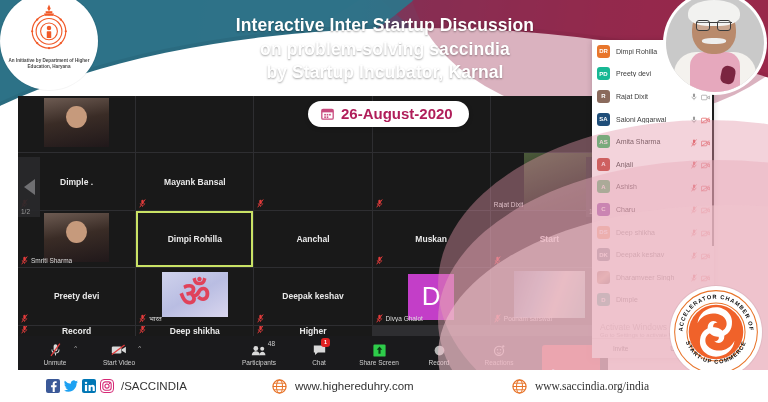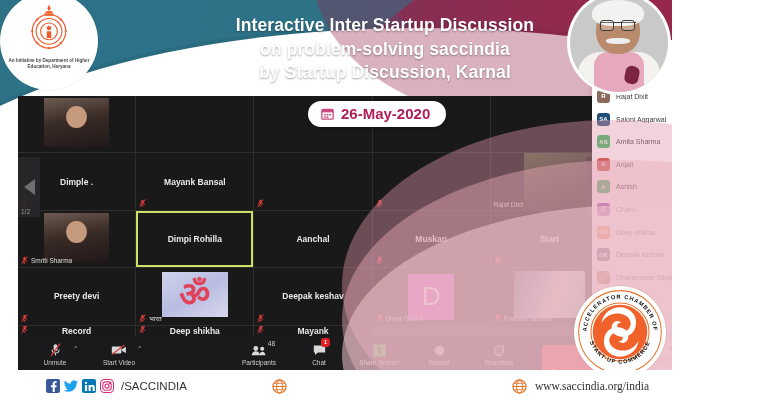--- a/index.html
+++ b/index.html
@@ -3,21 +3,21 @@
 <meta charset="utf-8">
 <style>
   * { box-sizing: border-box; margin: 0; padding: 0; }
   html, body {
     width: 768px; height: 402px;
     overflow: hidden;
     background: #ffffff;
     font-family: "Liberation Sans", sans-serif;
   }
 
-  #root { position: relative; width: 672px; height: 402px; background:#be185d; overflow: hidden; }
+  #root { position: relative; width: 768px; height: 402px; background:#be185d; overflow: hidden; }
 
   
   .banner {
     position: absolute; left: 0; top: 0; width: 768px; height: 140px;
     overflow: hidden;
     background: linear-gradient(100deg, #1c4a5c 0%, #3a5a74 18%, #4d4f73 38%, #6e4267 58%, #8e3356 76%, #a82f4e 100%);
   }
   .banner .swoosh-a {
     position:absolute; left:-170px; top:-290px; width: 760px; height: 470px;
     border-radius: 0 0 100% 0;
@@ -272,34 +272,34 @@
   <div class="banner">
     <div class="swoosh-c"></div>
     <div class="swoosh-b"></div>
     <div class="swoosh-a"></div>
   </div>
   <div class="banner-curve"></div>
 
   <div class="title">
     <div>Interactive Inter Startup Discussion</div>
     <div>on problem-solving saccindia</div>
-    <div>by Startup Discussion, Karnal</div>
+    <div>by Startup Incubator, Karnal</div>
   </div>
 
   <div class="date-badge">
     <svg class="cal-icon" viewBox="0 0 16 16">
       <rect x="1" y="3" width="14" height="12" rx="1.5" fill="none" stroke="#c94b7e" stroke-width="1.6"></rect>
       <rect x="1" y="3" width="14" height="3.6" fill="#c94b7e"></rect>
       <rect x="4" y="8.5" width="2" height="2" fill="#c94b7e"></rect>
       <rect x="7" y="8.5" width="2" height="2" fill="#c94b7e"></rect>
       <rect x="10" y="8.5" width="2" height="2" fill="#c94b7e"></rect>
       <rect x="4" y="11.5" width="2" height="2" fill="#c94b7e"></rect>
       <rect x="7" y="11.5" width="2" height="2" fill="#c94b7e"></rect>
     </svg>
-    <span>26-May-2020</span>
+    <span>26-August-2020</span>
   </div>
 
   <div class="hr-badge">
     <svg class="hr-emblem" viewBox="0 0 100 100">
       <g fill="none" stroke="#f15a29" stroke-width="2">
         <circle cx="50" cy="56" r="30"></circle>
         <circle cx="50" cy="56" r="23"></circle>
         <circle cx="50" cy="56" r="15"></circle>
       </g>
       <g fill="#f15a29">
@@ -541,21 +541,21 @@
               <svg class="mic-off" viewBox="0 0 10 13">
                 <rect x="3.3" y="1" width="3.4" height="6.4" rx="1.7" fill="#e23b3b"></rect>
                 <path d="M1.7 6a3.3 3.3 0 0 0 6.6 0" fill="none" stroke="#e23b3b" stroke-width="1"></path>
                 <line x1="5" y1="9.3" x2="5" y2="11.5" stroke="#e23b3b" stroke-width="1"></line>
                 <line x1="1" y1="12" x2="9" y2="0.6" stroke="#e23b3b" stroke-width="1.3"></line>
               </svg>
             </span>
           </div>
         </div>
         <div class="tile">
-          <div class="tile-name">Mayank</div>
+          <div class="tile-name">Higher</div>
           <div class="tile-corner">
             <span>
               <svg class="mic-off" viewBox="0 0 10 13">
                 <rect x="3.3" y="1" width="3.4" height="6.4" rx="1.7" fill="#e23b3b"></rect>
                 <path d="M1.7 6a3.3 3.3 0 0 0 6.6 0" fill="none" stroke="#e23b3b" stroke-width="1"></path>
                 <line x1="5" y1="9.3" x2="5" y2="11.5" stroke="#e23b3b" stroke-width="1"></line>
                 <line x1="1" y1="12" x2="9" y2="0.6" stroke="#e23b3b" stroke-width="1.3"></line>
               </svg>
             </span>
           </div>
@@ -924,20 +924,21 @@
     </div>
 
     <div class="f-link f-link-1">
       <svg class="globe" viewBox="0 0 16 16">
         <circle cx="8" cy="8" r="7" fill="none" stroke="#e8742a" stroke-width="1.3"></circle>
         <ellipse cx="8" cy="8" rx="3.2" ry="7" fill="none" stroke="#e8742a" stroke-width="1.1"></ellipse>
         <line x1="1" y1="8" x2="15" y2="8" stroke="#e8742a" stroke-width="1.1"></line>
         <line x1="2" y1="4.5" x2="14" y2="4.5" stroke="#e8742a" stroke-width="1"></line>
         <line x1="2" y1="11.5" x2="14" y2="11.5" stroke="#e8742a" stroke-width="1"></line>
       </svg>
+      <span>www.highereduhry.com</span>
     </div>
 
     <div class="f-link f-link-2">
       <svg class="globe" viewBox="0 0 16 16">
         <circle cx="8" cy="8" r="7" fill="none" stroke="#e8742a" stroke-width="1.3"></circle>
         <ellipse cx="8" cy="8" rx="3.2" ry="7" fill="none" stroke="#e8742a" stroke-width="1.1"></ellipse>
         <line x1="1" y1="8" x2="15" y2="8" stroke="#e8742a" stroke-width="1.1"></line>
         <line x1="2" y1="4.5" x2="14" y2="4.5" stroke="#e8742a" stroke-width="1"></line>
         <line x1="2" y1="11.5" x2="14" y2="11.5" stroke="#e8742a" stroke-width="1"></line>
       </svg>

